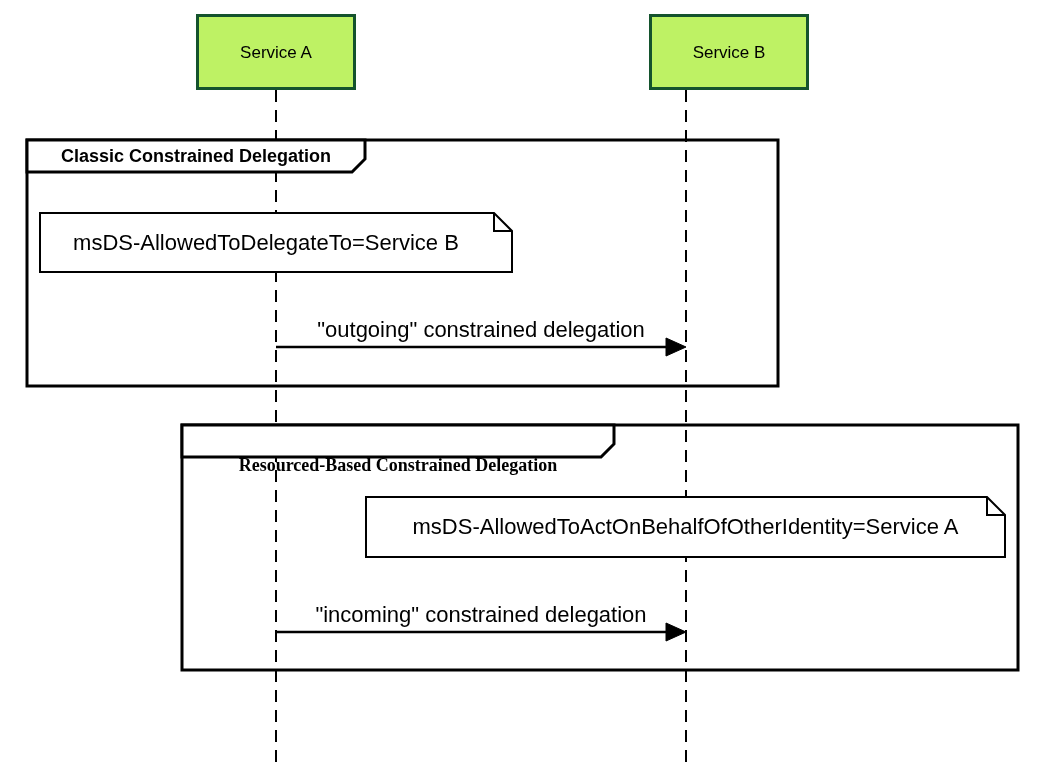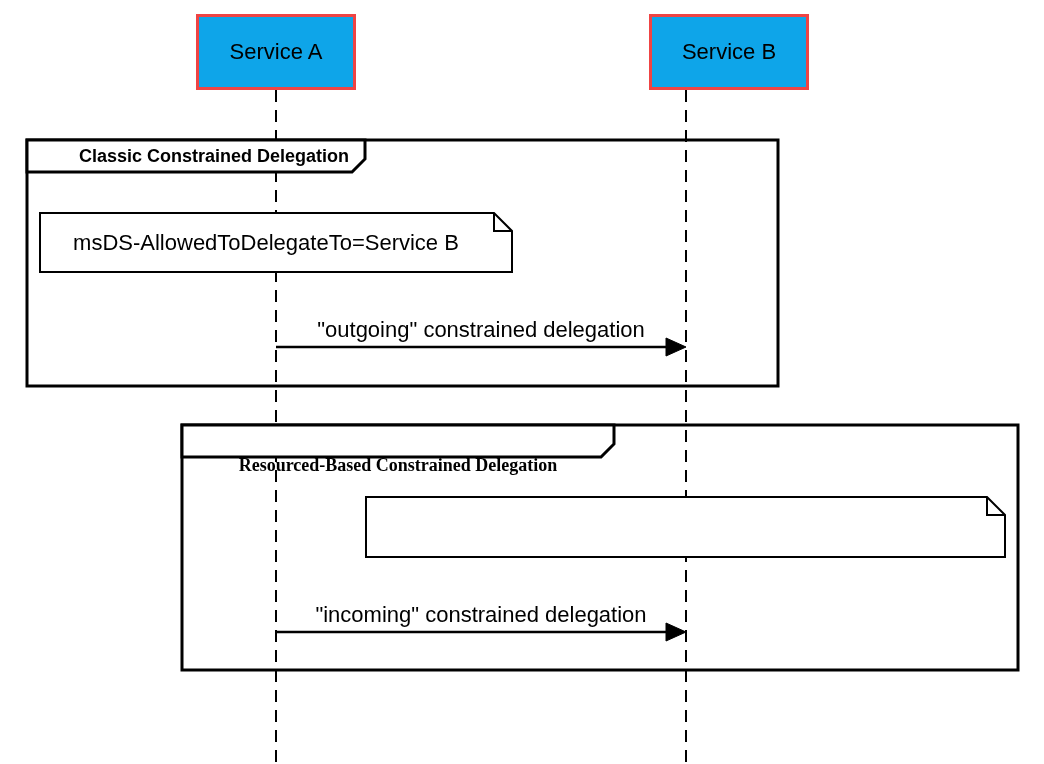--- a/index.html
+++ b/index.html
@@ -17,41 +17,41 @@
     overflow: hidden;
   }
   #lineart {
     position: absolute;
     left: 0;
     top: 0;
   }
   .participant {
     position: absolute;
     box-sizing: border-box;
-    border: 3px solid #ef4444;
-    background: #0ea5e9;
+    border: 3px solid #14532d;
+    background: #bef264;
     display: flex;
     align-items: center;
     justify-content: center;
-    font-size: 22px;
+    font-size: 17px;
     line-height: 1;
   }
   #participant-a { left: 196px; top: 14px; width: 160px; height: 76px; }
   #participant-b { left: 606px; top: 14px; width: 160px; height: 76px; margin-left: 43px; }
   .frame-title {
     position: absolute;
     display: flex;
     align-items: center;
     justify-content: center;
     font-size: 18px;
     font-weight: bold;
     line-height: 1;
     pointer-events: none;
   }
-  #frame-title-1 { left: 27px; top: 140px; width: 338px; height: 31px; padding-left: 18px; }
+  #frame-title-1 { left: 27px; top: 140px; width: 338px; height: 31px; }
   #frame-title-2 { left: 182px; top: 449px; width: 432px; height: 31px; font-family: Liberation Serif, serif; }
   .note-text {
     position: absolute;
     display: flex;
     align-items: center;
     justify-content: center;
     font-size: 22px;
     line-height: 1;
     pointer-events: none;
   }
@@ -102,17 +102,18 @@
     <span>Service A</span>
   </div>
   <div id="participant-b" class="participant">
     <span>Service B</span>
   </div>
 
   <div id="frame-title-1" class="frame-title">Classic Constrained Delegation</div>
   <div id="frame-title-2" class="frame-title">Resourced-Based Constrained Delegation</div>
 
   <div id="note-text-1" class="note-text">msDS-AllowedToDelegateTo=Service B</div>
+  <div id="note-text-2" class="note-text">msDS-AllowedToActOnBehalfOfOtherIdentity=Service A</div>
 
   <div id="message-label-1" class="message-label">"outgoing" constrained delegation</div>
   <div id="message-label-2" class="message-label">"incoming" constrained delegation</div>
 
 </div>
 
 </body></html>

